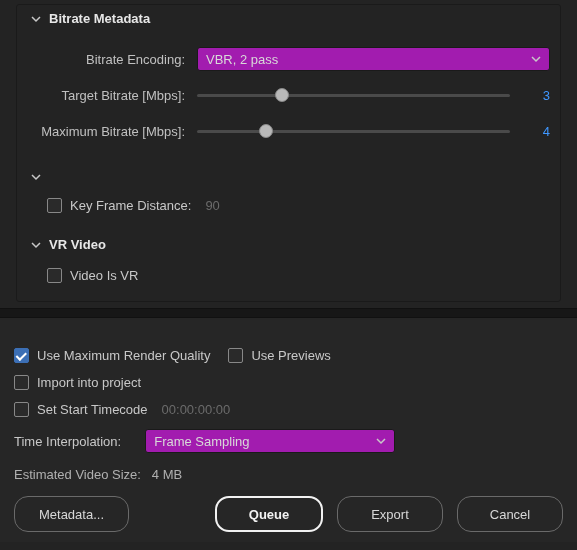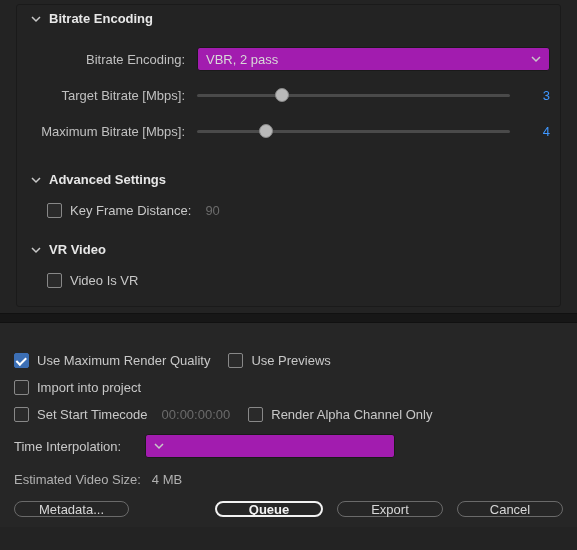--- a/index.html
+++ b/index.html
@@ -166,21 +166,21 @@
   .est {
     color: #b0b0b0;
     margin-bottom: 14px;
   }
   .button-row {
     display: flex;
     gap: 14px;
     align-items: center;
   }
   .btn {
-    height: 16px;
+    height: 36px;
     border-radius: 14px;
     border: 1px solid #6a6a6a;
     background: transparent;
     color: #d8d8d8;
     display: inline-flex;
     align-items: center;
     justify-content: center;
     cursor: pointer;
     flex: 1;
     font-size: 13px;
@@ -209,21 +209,21 @@
 
 <div class="panel">
   <div class="thin-border">
 
     <div class="section-header">
       <span class="chev">
         <svg width="10" height="10" viewBox="0 0 10 10">
             <path d="M1 3 L5 7 L9 3" stroke="#c8c8c8" stroke-width="1.5" fill="none"></path>
           </svg>
       </span>
-      <span>Bitrate Encoding</span>
+      <span>Bitrate Metadata</span>
     </div>
     <div class="section-body">
       <div class="row">
         <div class="label">Bitrate Encoding:</div>
         <div class="control">
           <div class="dropdown">
             <span>VBR, 2 pass</span>
             <span class="dd-chev">
               <svg width="10" height="10" viewBox="0 0 10 10">
                   <path d="M1 3 L5 7 L9 3" stroke="#c8c8c8" stroke-width="1.5" fill="none"></path>
@@ -253,21 +253,20 @@
         </div>
       </div>
     </div>
 
     <div class="section-header">
       <span class="chev">
         <svg width="10" height="10" viewBox="0 0 10 10">
             <path d="M1 3 L5 7 L9 3" stroke="#c8c8c8" stroke-width="1.5" fill="none"></path>
           </svg>
       </span>
-      <span>Advanced Settings</span>
     </div>
     <div class="section-body">
       <div class="checkbox-row">
         <span class="chk"></span>
         <span>Key Frame Distance:</span>
         <span class="dim">90</span>
       </div>
     </div>
 
     <div class="section-header">
@@ -305,28 +304,25 @@
       <span class="chk"></span>
       <span>Import into project</span>
     </div>
   </div>
   <div class="brow">
     <div class="item">
       <span class="chk"></span>
       <span>Set Start Timecode</span>
       <span class="dim">00:00:00:00</span>
     </div>
-    <div class="item">
-      <span class="chk"></span>
-      <span>Render Alpha Channel Only</span>
-    </div>
   </div>
   <div class="ti-row">
     <span>Time Interpolation:</span>
     <div class="dropdown">
+      <span>Frame Sampling</span>
       <span class="dd-chev">
         <svg width="10" height="10" viewBox="0 0 10 10">
             <path d="M1 3 L5 7 L9 3" stroke="#c8c8c8" stroke-width="1.5" fill="none"></path>
           </svg>
       </span>
     </div>
   </div>
   <div class="est">
     <span>Estimated Video Size:</span>
     <span>&nbsp;</span>

